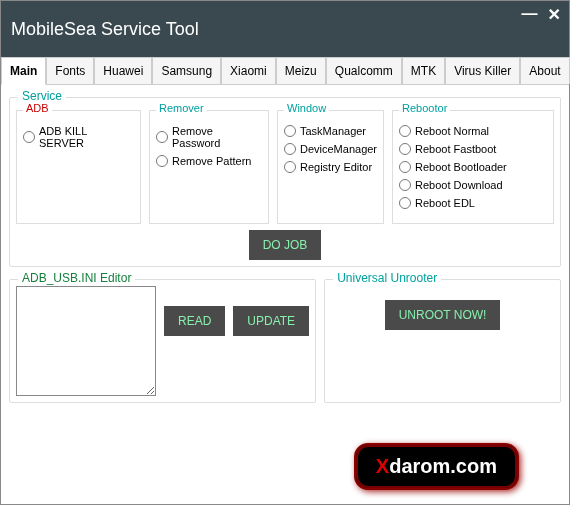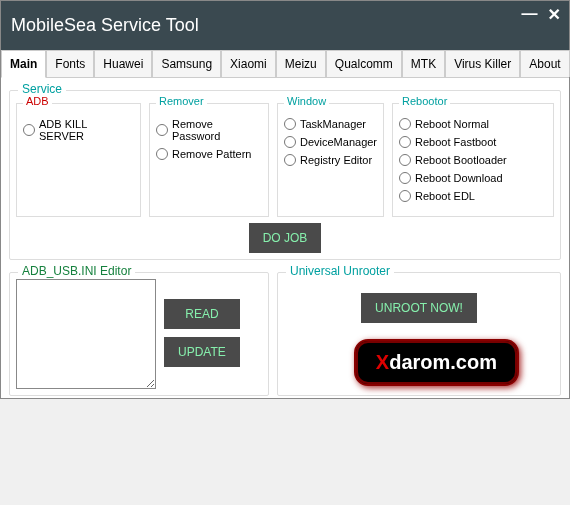--- a/index.html
+++ b/index.html
@@ -1,17 +1,17 @@
 <!DOCTYPE html>
 <html><head>
   <meta charset="utf-8">
   <style>
     * { box-sizing: border-box; margin: 0; padding: 0; font-family: Arial, sans-serif; }
     body { background: #f0f0f0; width: 570px; height: 505px; }
-    .window { background: #fff; border: 1px solid #888; width: 570px; height: 399px; display: flex; flex-direction: column; }
+    .window { background: #fff; border: 1px solid #888; width: 570px; height: 505px; display: flex; flex-direction: column; }
     .titlebar { background: #3a4950; color: #fff; padding: 14px 10px; display: flex; align-items: center; position: relative; height: 56px; }
     .titlebar .title { font-size: 18px; font-weight: normal; }
     .titlebar .controls { position: absolute; right: 8px; top: 4px; display: flex; gap: 10px; }
     .titlebar .controls span { color: #fff; font-size: 16px; cursor: pointer; font-weight: bold; }
     .tabs { display: flex; background: #fff; border-bottom: 1px solid #ccc; }
     .tab { padding: 6px 8px; font-size: 12px; border: 1px solid #ccc; border-bottom: none; background: #f5f5f5; cursor: pointer; white-space: nowrap; }
     .tab.active { background: #fff; font-weight: bold; border-bottom: 1px solid #fff; margin-bottom: -1px; }
     .tab:not(.active) { border-top: 1px solid #ccc; }
     .content { flex: 1; padding: 4px 8px; position: relative; }
     .group { border: 1px solid #ddd; border-radius: 2px; padding: 6px; position: relative; margin-top: 8px; }
@@ -21,21 +21,21 @@
     .subgroup { border: 1px solid #ddd; padding: 8px 6px; position: relative; flex: 1; }
     .subgroup-title { position: absolute; top: -9px; left: 6px; background: #fff; padding: 0 3px; font-size: 11px; color: #c00; }
     .subgroup-title.teal { color: #00a0a0; }
     .radio-item { display: flex; align-items: center; gap: 4px; margin: 6px 0; font-size: 11px; }
     .radio-item input { width: 12px; height: 12px; }
     .btn { background: #4a4a4a; color: #86efac; border: none; padding: 8px 14px; font-size: 12px; cursor: pointer; }
     .do-job-row { text-align: center; margin-top: 6px; }
     .bottom-row { display: flex; gap: 8px; margin-top: 4px; }
     .editor-box { border: 1px solid #888; width: 140px; height: 110px; background: #fff; }
     .editor-group { display: flex; gap: 8px; align-items: flex-start; }
-    .editor-buttons { display: flex; flex-direction: column; gap: 8px; margin-top: 20px; }
+    .editor-buttons { display: flex; flex-direction: row; gap: 8px; margin-top: 20px; }
     .unroot-group { flex: 1; }
     .unroot-btn-wrap { text-align: center; padding: 14px 0; }
     .watermark { position: absolute; bottom: 14px; right: 50px; background: #000; color: #fff; padding: 10px 20px; border-radius: 14px; font-size: 20px; font-weight: bold; font-family: 'Times New Roman', serif; box-shadow: 2px 2px 6px rgba(150,0,0,0.8), 0 0 0 2px #700 inset; border: 2px solid #800; }
     .watermark .x { color: #d00; }
   </style>
 </head>
 <body>
 
 <div class="window">
   <div class="titlebar">

